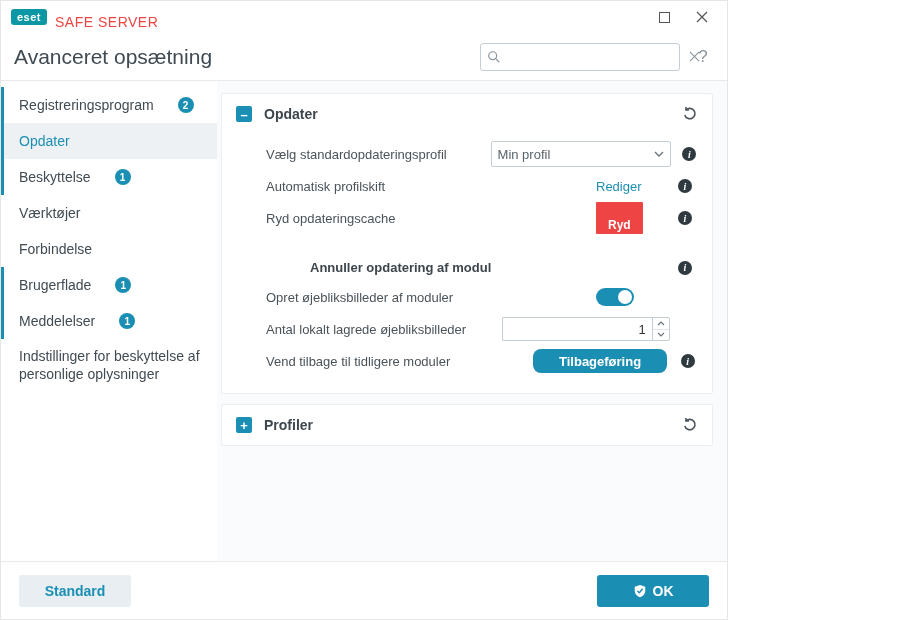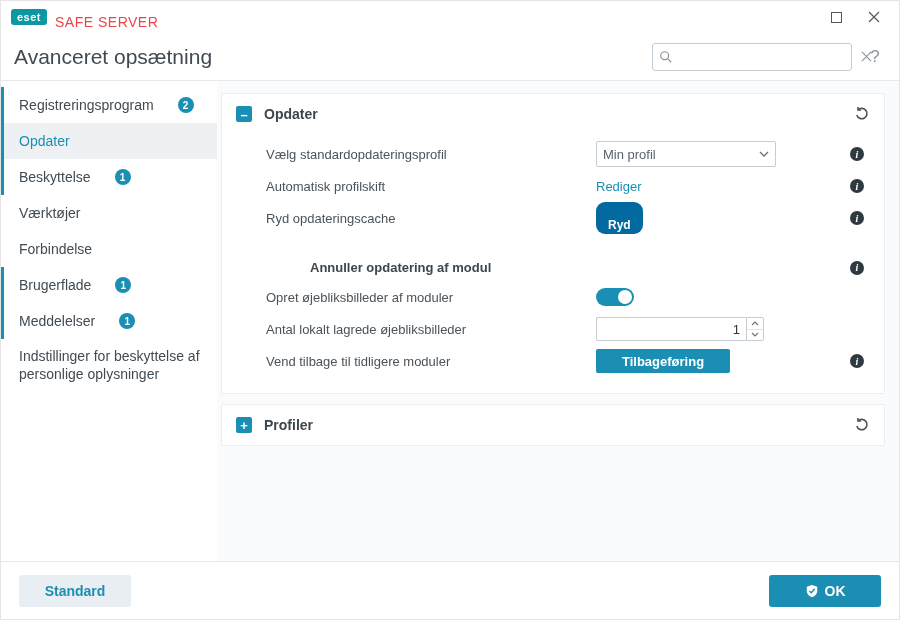--- a/index.html
+++ b/index.html
@@ -1,17 +1,17 @@
 <!DOCTYPE html>
 <html><head>
 <meta charset="utf-8">
 <style>
   * { box-sizing: border-box; margin: 0; padding: 0; }
   html, body { width: 900px; height: 620px; font-family: "Segoe UI", Arial, sans-serif; font-size: 13px; color: #333; background: #fff; overflow: hidden; }
-  .window { width: 900px; height: 620px; display: flex; flex-direction: column; border: 1px solid #e5e5e5; }
+  .window { width: 728px; height: 620px; display: flex; flex-direction: column; border: 1px solid #e5e5e5; }
 
   
   .titlebar { height: 32px; display: flex; align-items: center; padding: 0 10px; gap: 8px; background: #fff; }
   .titlebar .spacer { flex: 1; }
   .logo-badge { background: #0b97a3; color: #fff; font-weight: 700; font-size: 11px; letter-spacing: 0.5px; padding: 2px 6px; border-radius: 3px; }
   .product-name { font-size: 14px; color: #ef4444; letter-spacing: 0.5px; margin-top: 9px; }
   .win-btn { width: 30px; height: 24px; display:flex; align-items:center; justify-content:center; color:#555; }
   .win-btn svg { display:block; }
 
   
@@ -53,22 +53,22 @@
   .info-dot { width:14px; height:14px; border-radius:50%; background:#2f3a40; color:#fff; font-size:10px; font-weight:700; display:flex; align-items:center; justify-content:center; font-style: italic; font-family: Georgia, serif; }
 
   .subheading-row { padding: 12px 14px 6px 44px; display:flex; align-items:center; }
   .subheading-row .subheading { font-weight:600; color:#3d464d; flex:1;margin-left:44px; }
 
   .select { width:180px; height:24px; border:1px solid #c4cdd3; border-radius:2px; background:#fff; display:flex; align-items:center; padding:12px 6px; color:#5a646c; justify-content:space-between; }
   .select svg { color:#6b757c; }
 
   .link { color:#1b8fb3; cursor:pointer; }
 
-  .btn-small { background:#0369a1; color:#fff; height:22px; padding:16px 12px; border:0; border-radius:9px; font-size:12px; font-weight:600; cursor:pointer; }
-  .btn-med { background:#1b8fb3; color:#fff; height:24px; padding:0 26px; border:0; border-radius:2px; font-size:13px; font-weight:600; cursor:pointer; }
+  .btn-small { background:#ef4444; color:#fff; height:22px; padding:16px 12px; border:0; border-radius:1px; font-size:12px; font-weight:600; cursor:pointer; }
+  .btn-med { background:#1b8fb3; color:#fff; height:24px; padding:0 26px; border:0; border-radius:8px; font-size:13px; font-weight:600; cursor:pointer; }
 
   .switch { width:38px; height:18px; border-radius:9px; background:#1b8fb3; position:relative; cursor:pointer; }
   .switch .knob { position:absolute; right:2px; top:2px; width:14px; height:14px; background:#fff; border-radius:50%; }
 
   .numfield { display:flex; align-items:center; }
   .numfield input { width:150px; height:24px; border:1px solid #c4cdd3; border-right:0; border-radius:2px 0 0 2px; text-align:right; padding:0 6px; font-size:13px; color:#333; outline:none; }
   .numfield .spin { width:18px; height:24px; border:1px solid #c4cdd3; border-radius:0 2px 2px 0; display:flex; flex-direction:column; }
   .numfield .spin div { flex:1; display:flex; align-items:center; justify-content:center; color:#6b757c; cursor:pointer; }
   .numfield .spin div:first-child { border-bottom:1px solid #e1e6ea; }
 

